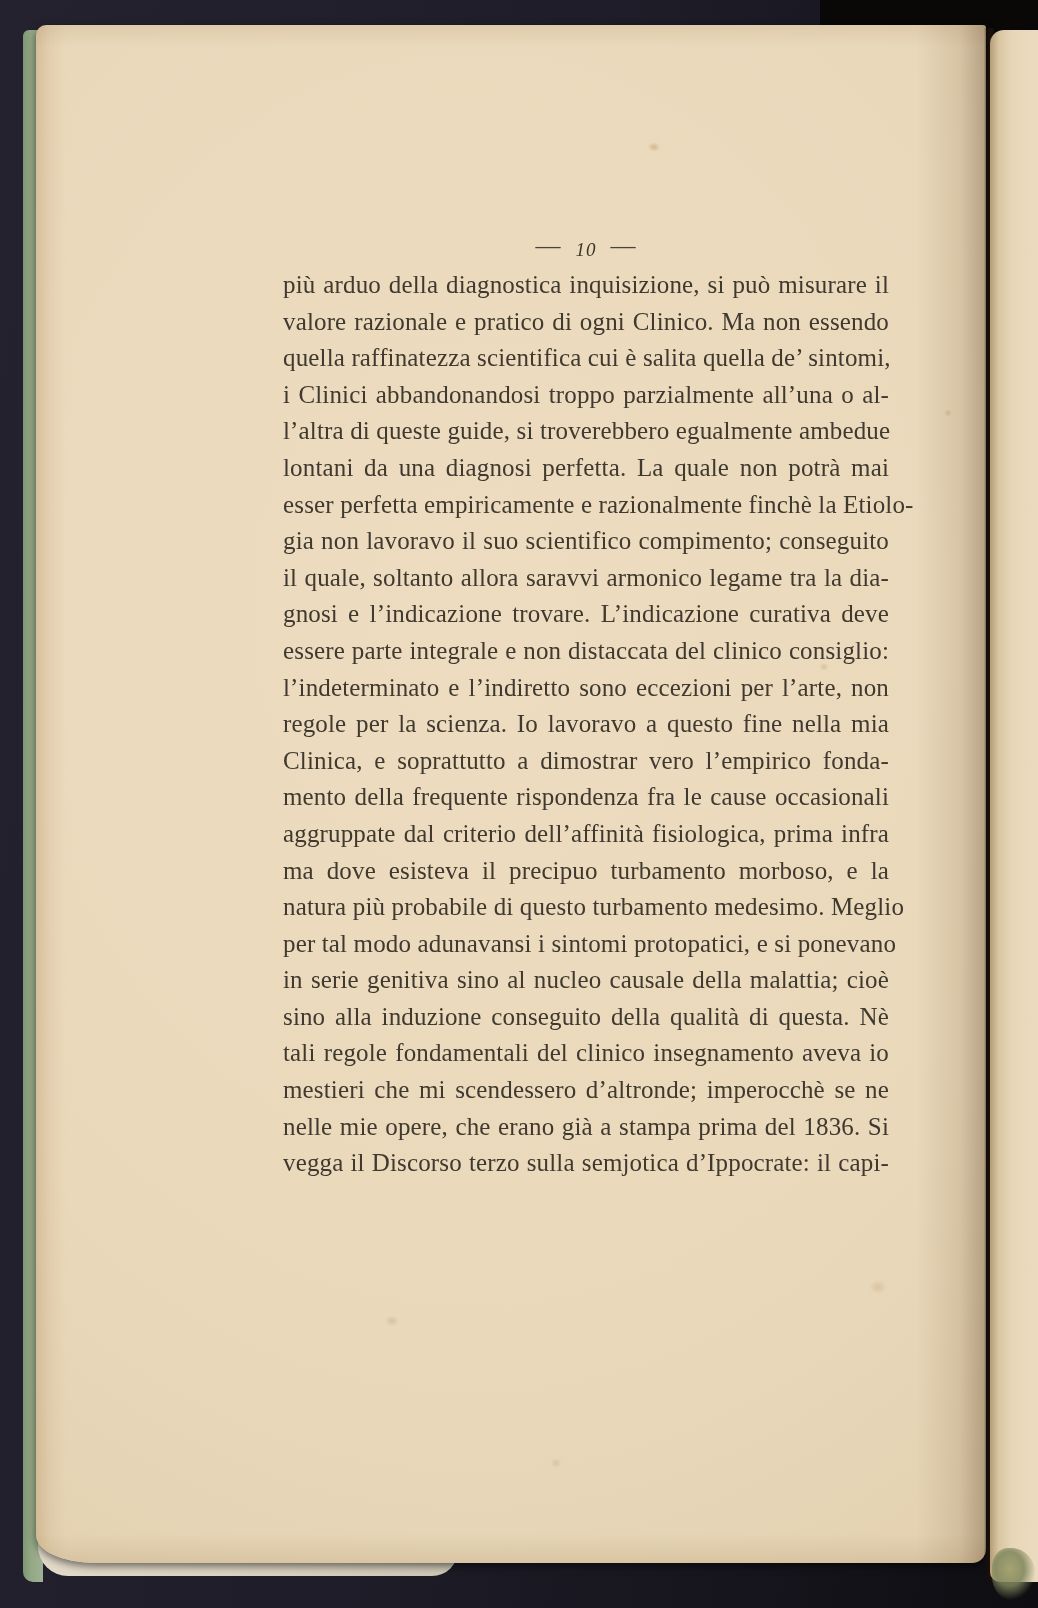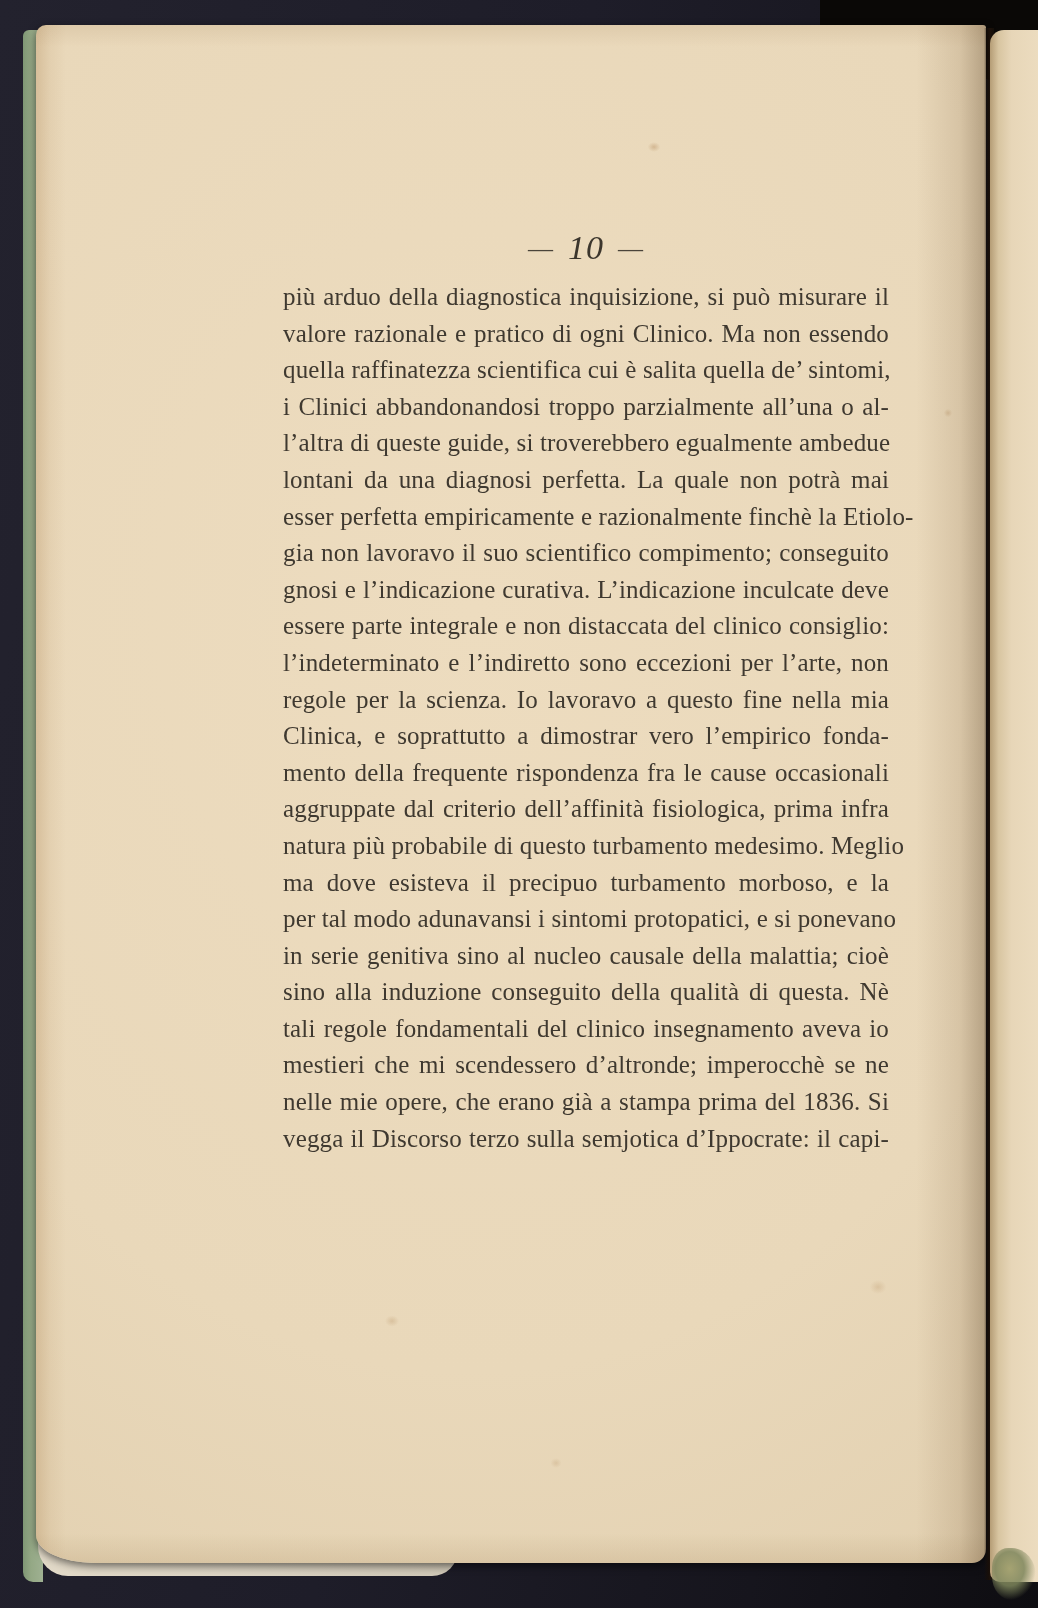--- a/index.html
+++ b/index.html
@@ -69,22 +69,22 @@
     position:absolute;left:247px;top:204px;width:606px;
     color:#3f3930;
   }
   .header{
     height:38px;line-height:38px;
     text-align:center;
     font-size:25px;
     letter-spacing:1px;
   }
   .header .dash{position:relative;top:-2px;padding:0 14px;color:#4a443a;}
-  .header .num{font-style:italic;font-size:34px;color:#3c362d;}
-  .body-lines{margin-top:12px;}
+  .header .num{font-style:italic;font-size:19px;color:#3c362d;}
+  .body-lines{margin-top:0;}
   .line{
     height:36.6px;line-height:36.6px;
     font-size:25px;
     text-align:justify;
     text-align-last:justify;
     white-space:nowrap;
     letter-spacing:.15px;
   }
 </style>
 </head>
@@ -103,29 +103,30 @@
       </div>
       <div class="body-lines">
         <div class="line">più arduo della diagnostica inquisizione, si può misurare il</div>
         <div class="line">valore razionale e pratico di ogni Clinico. Ma non essendo</div>
         <div class="line">quella raffinatezza scientifica cui è salita quella de’ sintomi,</div>
         <div class="line">i Clinici abbandonandosi troppo parzialmente all’una o al-</div>
         <div class="line">l’altra di queste guide, si troverebbero egualmente ambedue</div>
         <div class="line">lontani da una diagnosi perfetta. La quale non potrà mai</div>
         <div class="line">esser perfetta empiricamente e razionalmente finchè la Etiolo-</div>
         <div class="line">gia non lavoravo il suo scientifico compimento; conseguito</div>
-        <div class="line">gnosi e l’indicazione curativa. L’indicazione inculcate deve</div>
+        <div class="line">il quale, soltanto allora saravvi armonico legame tra la dia-</div>
+        <div class="line">gnosi e l’indicazione trovare. L’indicazione curativa deve</div>
         <div class="line">essere parte integrale e non distaccata del clinico consiglio:</div>
         <div class="line">l’indeterminato e l’indiretto sono eccezioni per l’arte, non</div>
         <div class="line">regole per la scienza. Io lavoravo a questo fine nella mia</div>
         <div class="line">Clinica, e soprattutto a dimostrar vero l’empirico fonda-</div>
         <div class="line">mento della frequente rispondenza fra le cause occasionali</div>
         <div class="line">aggruppate dal criterio dell’affinità fisiologica, prima infra</div>
+        <div class="line">ma dove esisteva il precipuo turbamento morboso, e la</div>
         <div class="line">natura più probabile di questo turbamento medesimo. Meglio</div>
-        <div class="line">ma dove esisteva il precipuo turbamento morboso, e la</div>
         <div class="line">per tal modo adunavansi i sintomi protopatici, e si ponevano</div>
         <div class="line">in serie genitiva sino al nucleo causale della malattia; cioè</div>
         <div class="line">sino alla induzione conseguito della qualità di questa. Nè</div>
         <div class="line">tali regole fondamentali del clinico insegnamento aveva io</div>
         <div class="line">mestieri che mi scendessero d’altronde; imperocchè se ne</div>
         <div class="line">nelle mie opere, che erano già a stampa prima del 1836. Si</div>
         <div class="line">vegga il Discorso terzo sulla semjotica d’Ippocrate: il capi-</div>
       </div>
     </div>
   </div>

